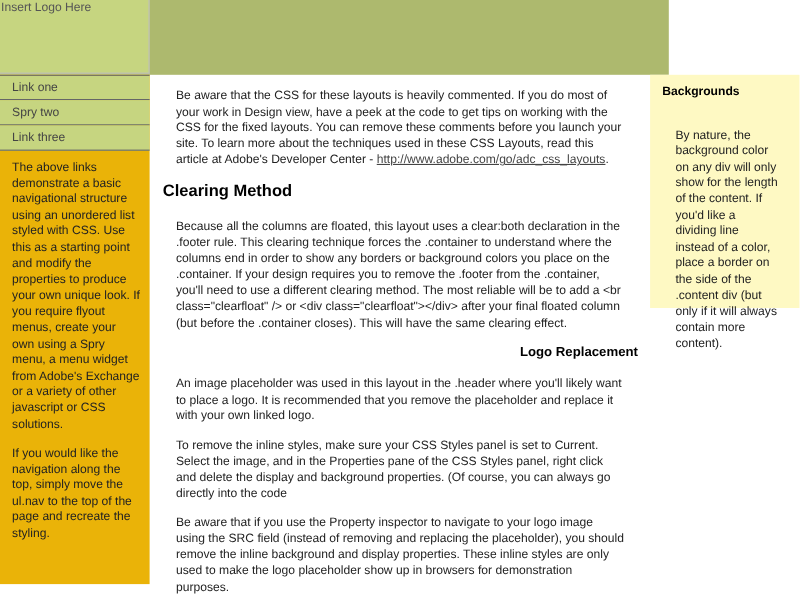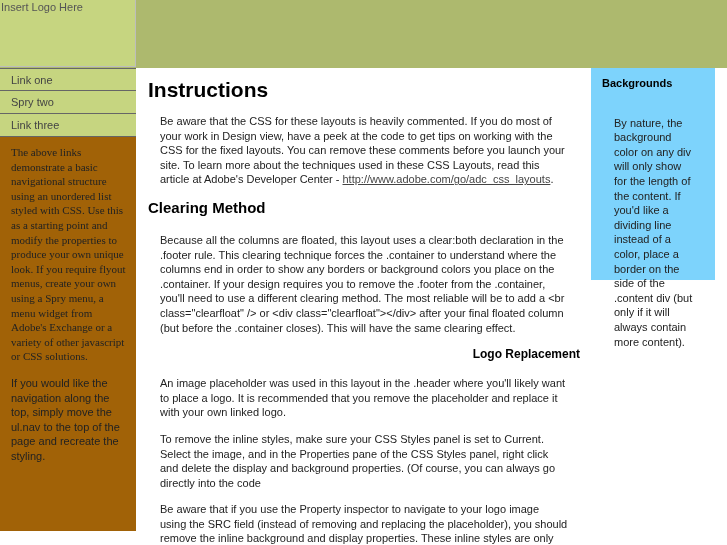--- a/index.html
+++ b/index.html
@@ -1,55 +1,55 @@
 <!DOCTYPE html>
 <html><head>
   <meta charset="utf-8">
   <style>
     html, body { margin:0; padding:0; }
     body {
       width:727px; height:545px; overflow:hidden; background:#ffffff;
       font-family:"Liberation Sans", sans-serif; color:#000;
     }
     .container { position:relative; width:727px; height:545px; }
-    .header { position:absolute; left:0; top:0; width:727px; height:68px; background:#adb96e; }
+    .header { position:absolute; left:0; top:0; width:608px; height:68px; background:#adb96e; }
     .logo {
       position:absolute; left:0; top:0; width:136px; height:67px;
       background:#c6d580; border:1px solid #bdbdbd; border-top:none; border-left:none;
       box-sizing:border-box; font-size:11px; color:#555; padding:1px 0 0 1px;
       line-height:12px;
     }
     .sidebar1 {
       position:absolute; left:0; top:68px; width:136px; height:463px;
-      background:#a16207;
+      background:#eab308;
     }
     .nav { list-style:none; margin:0; padding:0; border-top:1px solid #666; }
     .nav li {
       height:22px; border-bottom:1px solid #666; background:#c6d580;
       font-size:11px; color:#444; line-height:22px; padding-left:11px;
       box-sizing:content-box;
     }
     .nav li:first-child { height:21px; }
     .sidebar1 p {
       margin:0; padding:0 8px 0 11px; font-size:11px; line-height:14.6px; color:#222;
     }
-    .sidebar1 .p1 { padding-top:8px;font-family:Liberation Serif, serif; }
+    .sidebar1 .p1 { padding-top:8px; }
     .sidebar1 .p2 { padding-top:12px; }
     .content {
       position:absolute; left:148px; top:68px; width:432px;
       font-size:11px; line-height:14.6px; color:#222;
     }
     .content h1 { font-size:21px; font-weight:bold; margin:0; padding-top:10px; line-height:24px; color:#000; }
     .content h2 { font-size:15px; font-weight:bold; margin:0; line-height:18px; color:#000; }
     .content h3 { font-size:12px; font-weight:bold; margin:0; line-height:14px; color:#000;text-align:right; }
     .content p { margin:12px; }
     .content a { color:#444; text-decoration:underline; }
     .sidebar2 {
-      position:absolute; left:591px; top:68px; width:124px; height:212px;
-      background:#7dd3fc; font-size:11px; line-height:14.6px; color:#222;
+      position:absolute; left:591px; top:68px; width:136px; height:212px;
+      background:#fef9c3; font-size:11px; line-height:14.6px; color:#222;
     }
     .sidebar2 h4 { font-size:11px; font-weight:bold; margin:0; padding:8px 0 0 11px; color:#000; }
     .sidebar2 p { margin:12px; padding:13px 8px 0 11px; }
   </style>
 </head>
 <body>
 
 <div class="container">
   <div class="header">
     <div class="logo">
@@ -61,21 +61,20 @@
     <ul class="nav">
       <li>Link one</li>
       <li>Spry two</li>
       <li>Link three</li>
     </ul>
     <p class="p1">The above links demonstrate a basic navigational structure using an unordered list styled with CSS. Use this as a starting point and modify the properties to produce your own unique look. If you require flyout menus, create your own using a Spry menu, a menu widget from Adobe's Exchange or a variety of other javascript or CSS solutions.</p>
     <p class="p2">If you would like the navigation along the top, simply move the ul.nav to the top of the page and recreate the styling.</p>
   </div>
 
   <div class="content">
-    <h1>Instructions</h1>
     <p style="margin-top:12px"><span>Be aware that the CSS for these layouts is heavily commented. If you do most of your work in Design view, have a peek at the code to get tips on working with the CSS for the fixed layouts. You can remove these comments before you launch your site. To learn more about the techniques used in these CSS Layouts, read this article at Adobe's Developer Center - </span><a href="#">http://www.adobe.com/go/adc_css_layouts</a><span>.</span></p>
     <h2 style="margin-top:12px">Clearing Method</h2>
     <p style="margin-top:16px">Because all the columns are floated, this layout uses a clear:both declaration in the .footer rule. This clearing technique forces the .container to understand where the columns end in order to show any borders or background colors you place on the .container. If your design requires you to remove the .footer from the .container, you'll need to use a different clearing method. The most reliable will be to add a &lt;br class="clearfloat" /&gt; or &lt;div class="clearfloat"&gt;&lt;/div&gt; after your final floated column (but before the .container closes). This will have the same clearing effect.</p>
     <h3 style="margin-top:12px">Logo Replacement</h3>
     <p style="margin-top:15px">An image placeholder was used in this layout in the .header where you'll likely want to place a logo. It is recommended that you remove the placeholder and replace it with your own linked logo.</p>
     <p style="margin-top:10px">To remove the inline styles, make sure your CSS Styles panel is set to Current. Select the image, and in the Properties pane of the CSS Styles panel, right click and delete the display and background properties. (Of course, you can always go directly into the code</p>
     <p style="margin-top:10px">Be aware that if you use the Property inspector to navigate to your logo image using the SRC field (instead of removing and replacing the placeholder), you should remove the inline background and display properties. These inline styles are only used to make the logo placeholder show up in browsers for demonstration purposes.</p>
   </div>
 
   <div class="sidebar2">

